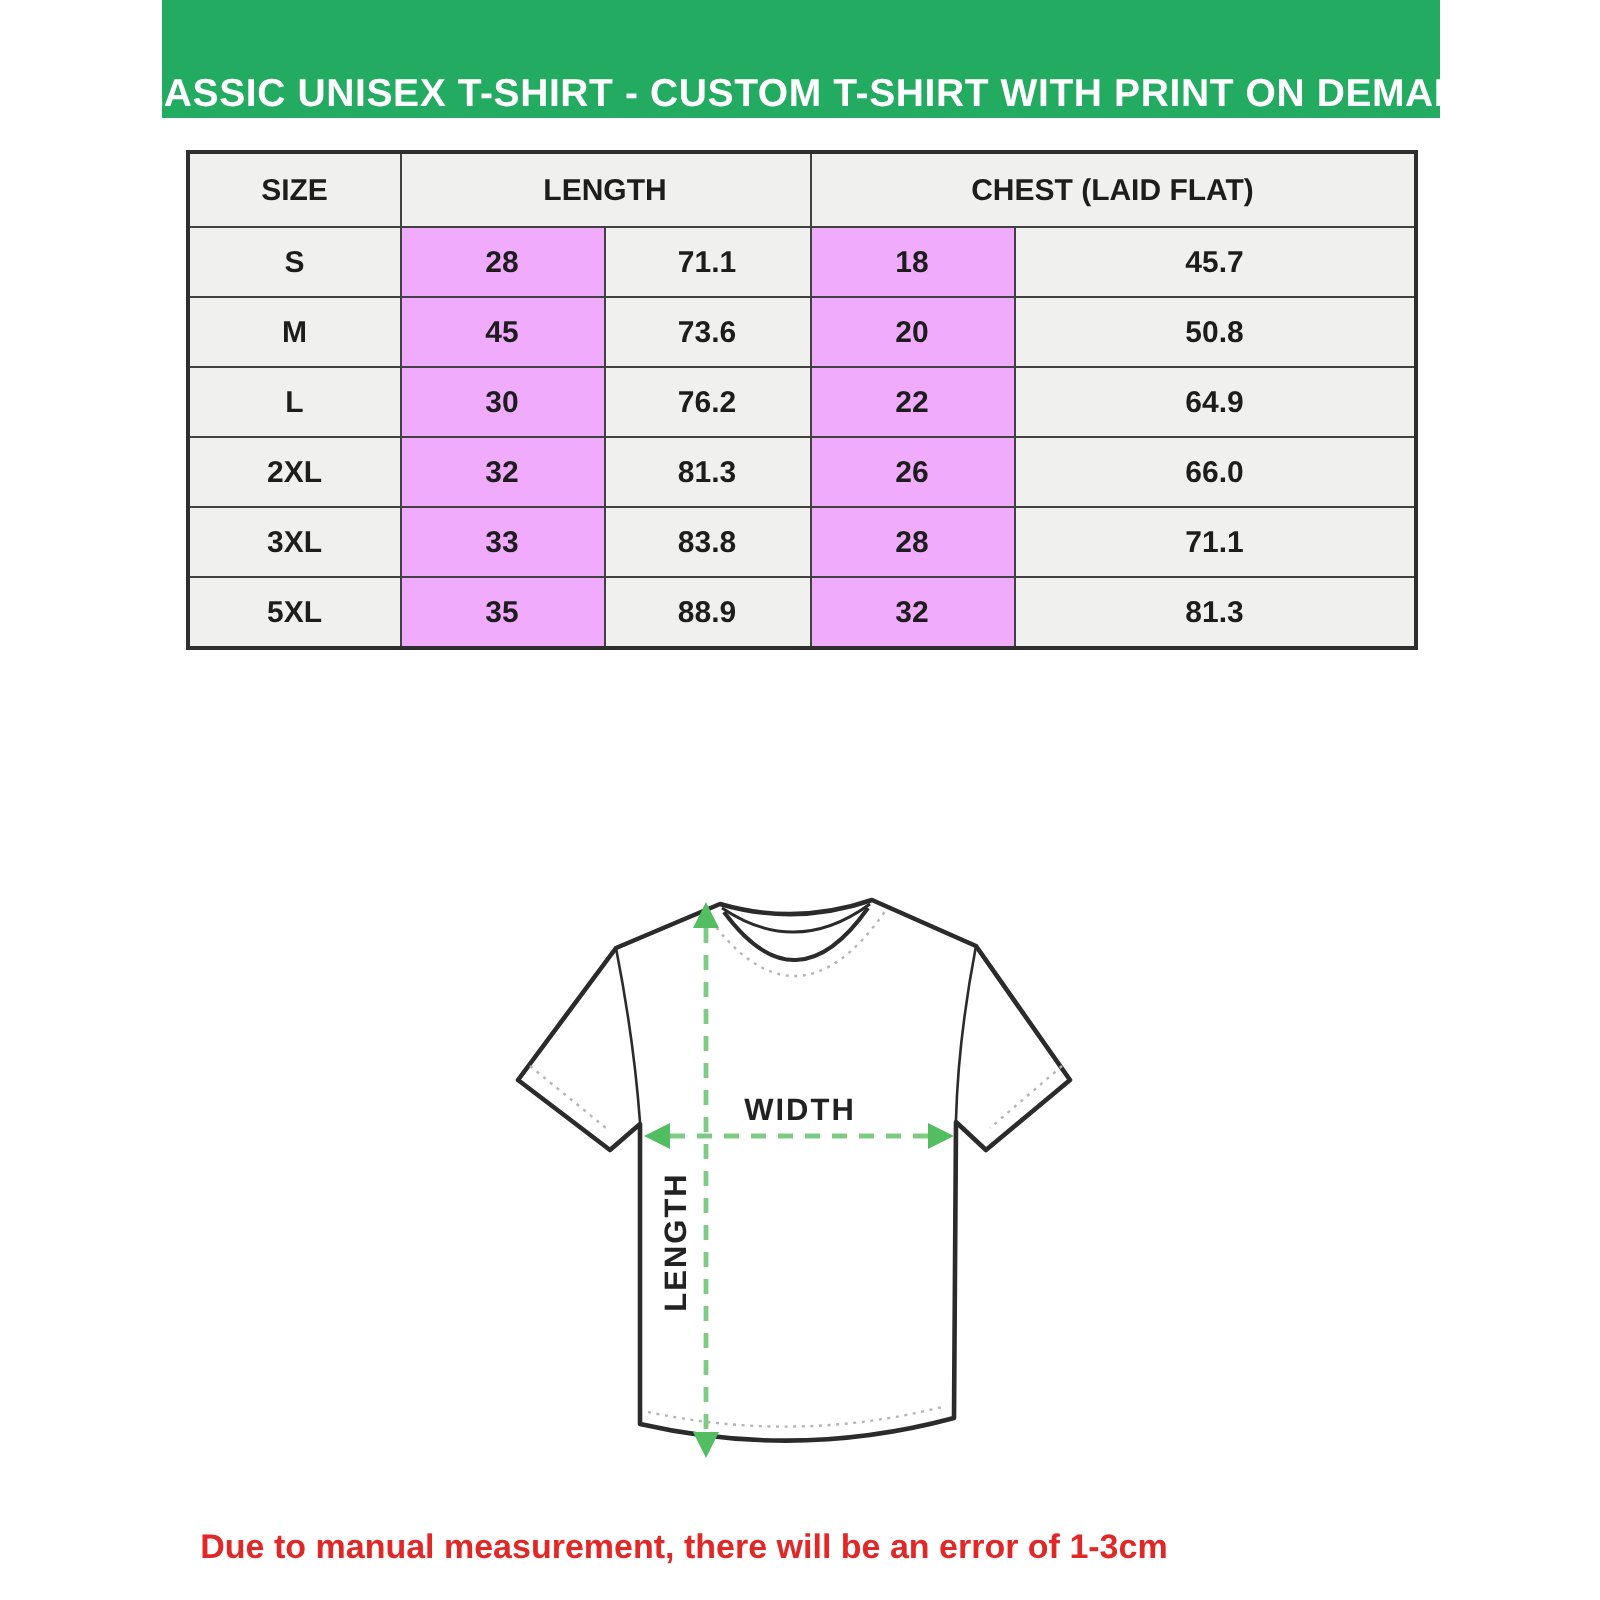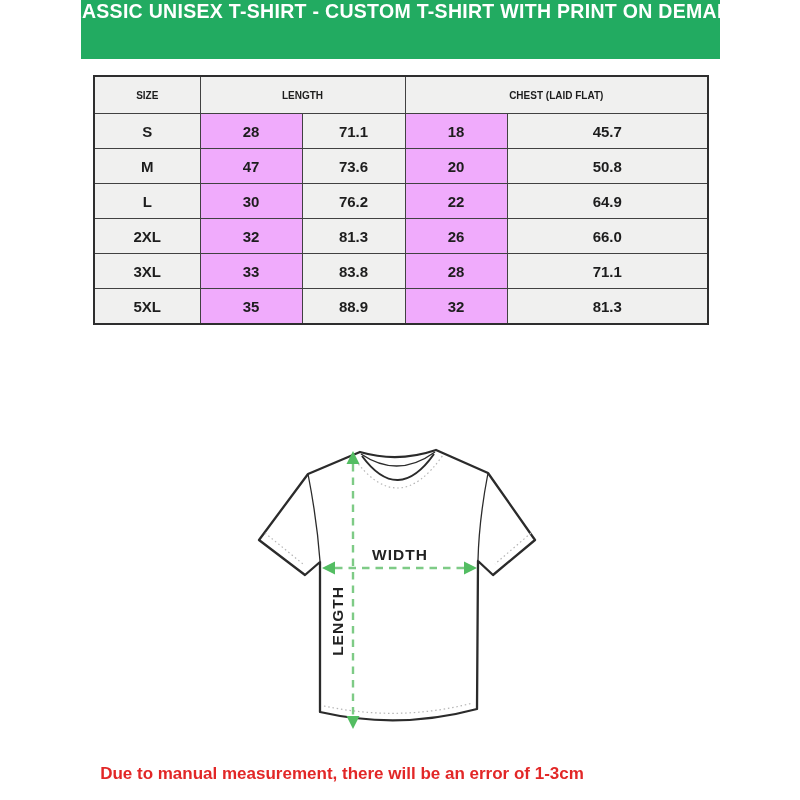--- a/index.html
+++ b/index.html
@@ -1,30 +1,30 @@
 <!DOCTYPE html>
 <html><head>
 <meta charset="utf-8">
 <style>
   html,body{margin:0;padding:0;background:#ffffff;}
   .page{position:relative;width:800px;height:800px;background:#ffffff;overflow:hidden;
         font-family:"Liberation Sans",sans-serif;}
 
   
   .banner{position:absolute;left:81px;top:0;width:639px;height:59px;background:#22ab61;
-          display:flex;align-items:flex-start;justify-content:center;}
+          display:flex;align-items:flex-end;justify-content:center;}
   .banner-title{color:#ffffff;font-weight:bold;font-size:19.5px;letter-spacing:.3px;white-space:nowrap;}
 
   
   .size-table{position:absolute;left:93px;top:75px;border-collapse:collapse;table-layout:fixed;}
   .size-table th,.size-table td{
       border:1.5px solid #414141;text-align:center;vertical-align:middle;
       font-weight:bold;color:#1d1d1d;padding:0;}
   .size-table{border:2.5px solid #2e2e2e;}
-  .size-table th{height:36px;font-size:10px;background:#f0f0ef;}
+  .size-table th{height:36px;font-size:15px;background:#f0f0ef;}
   .size-table td{height:34px;font-size:15px;background:#f0abfc;}
   .size-table td.shade{background:#f0f0ef;}
   .col-size{width:106px;} .col-len-in{width:102px;} .col-len-cm{width:103px;}
   .col-chest-in{width:102px;} .col-chest-cm{width:201px;}
 
   
   .diagram{position:absolute;left:240px;top:428px;width:320px;height:320px;}
 
   
   .footer-note{position:absolute;left:0;top:764px;width:684px;text-align:center;
@@ -57,21 +57,21 @@
     <tbody>
       <tr>
         <td class="shade">S</td>
         <td>28</td>
         <td class="shade">71.1</td>
         <td>18</td>
         <td class="shade">45.7</td>
       </tr>
       <tr>
         <td class="shade">M</td>
-        <td>47</td>
+        <td>45</td>
         <td class="shade">73.6</td>
         <td>20</td>
         <td class="shade">50.8</td>
       </tr>
       <tr>
         <td class="shade">L</td>
         <td>30</td>
         <td class="shade">76.2</td>
         <td>22</td>
         <td class="shade">64.9</td>

